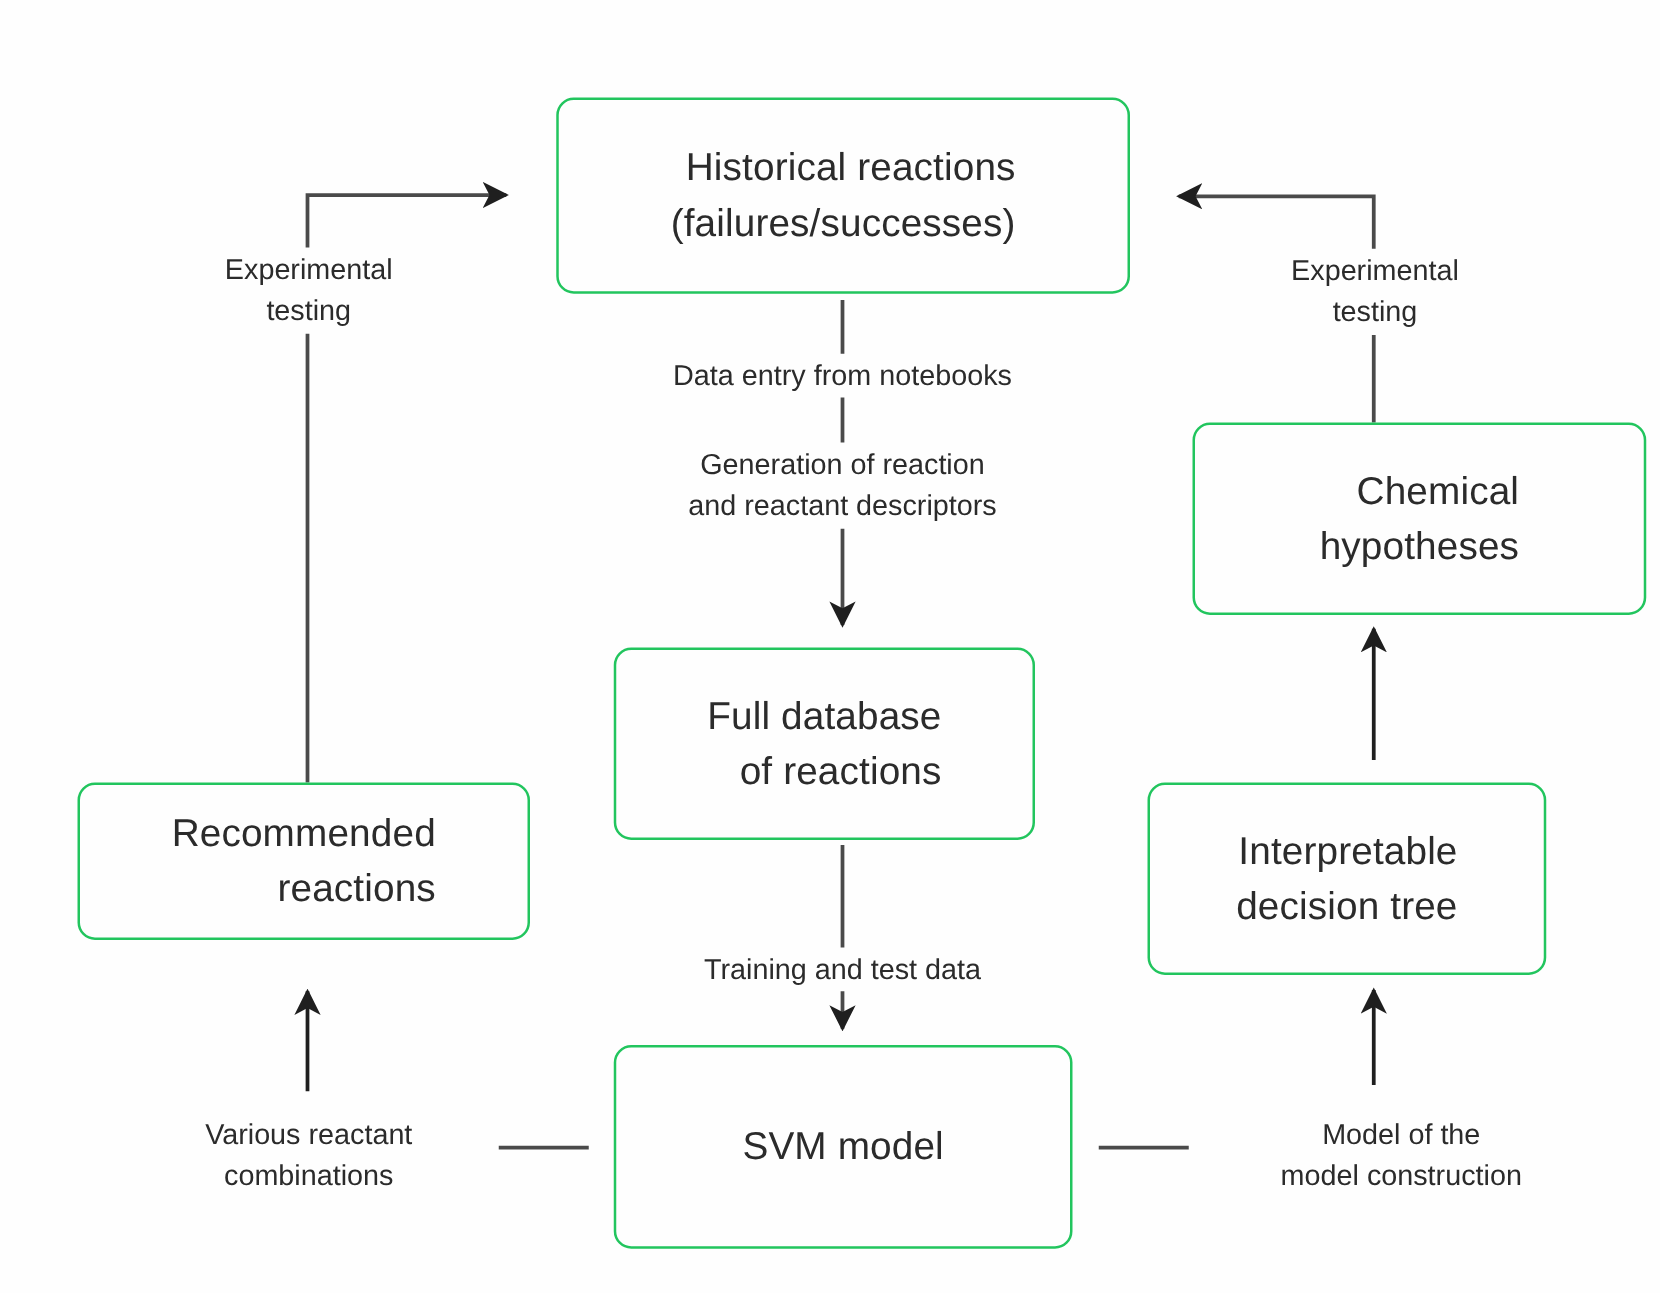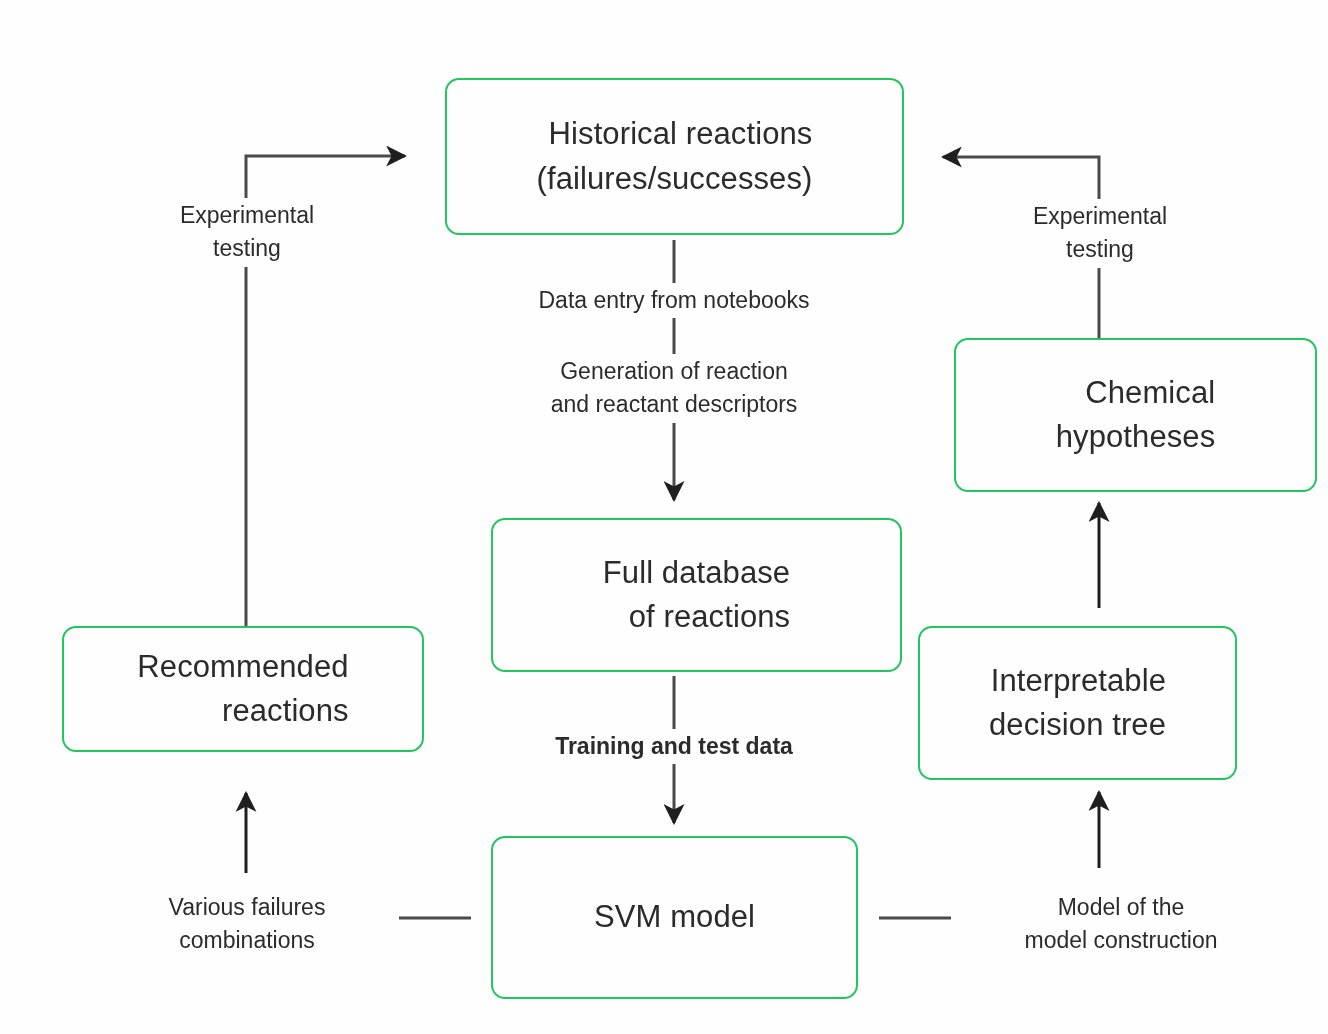--- a/index.html
+++ b/index.html
@@ -101,21 +101,21 @@
     <g>
       <line x1="879" y1="918" x2="951" y2="918" stroke="#4a4a4a" stroke-width="3"></line>
     </g>
   </svg>
 
   <div class="node" style="left:445px; top:78px; width:459px; height:157px;">
     <span class="node-label">Historical reactions
 (failures/successes)</span>
   </div>
 
-  <div class="node" style="left:491px; top:518px; width:411px; height:154px;">
+  <div class="node" style="left:491px; top:518px; width:337px; height:154px;">
     <span class="node-label">Full database
 of reactions</span>
   </div>
 
   <div class="node" style="left:491px; top:836px; width:367px; height:163px;">
     <span class="node-label">SVM model</span>
   </div>
 
   <div class="node" style="left:918px; top:626px; width:319px; height:154px;">
     <span class="node-label">Interpretable
@@ -136,21 +136,21 @@
 testing</div>
 
   <div class="edge-label" style="left:989px; top:199px; width:222px;">Experimental
 testing</div>
 
   <div class="edge-label" style="left:456px; top:283px; width:436px;">Data entry from notebooks</div>
 
   <div class="edge-label" style="left:450px; top:354px; width:448px;">Generation of reaction
 and reactant descriptors</div>
 
-  <div class="edge-label" style="left:493px; top:729px; width:362px;font-weight:bold;">Training and test data</div>
+  <div class="edge-label" style="left:493px; top:758px; width:362px;">Training and test data</div>
 
-  <div class="edge-label" style="left:116px; top:890px; width:262px;">Various failures
+  <div class="edge-label" style="left:116px; top:890px; width:262px;">Various reactant
 combinations</div>
 
   <div class="edge-label" style="left:966px; top:890px; width:310px;">Model of the
 model construction</div>
 
 </div>
 
 </body></html>

